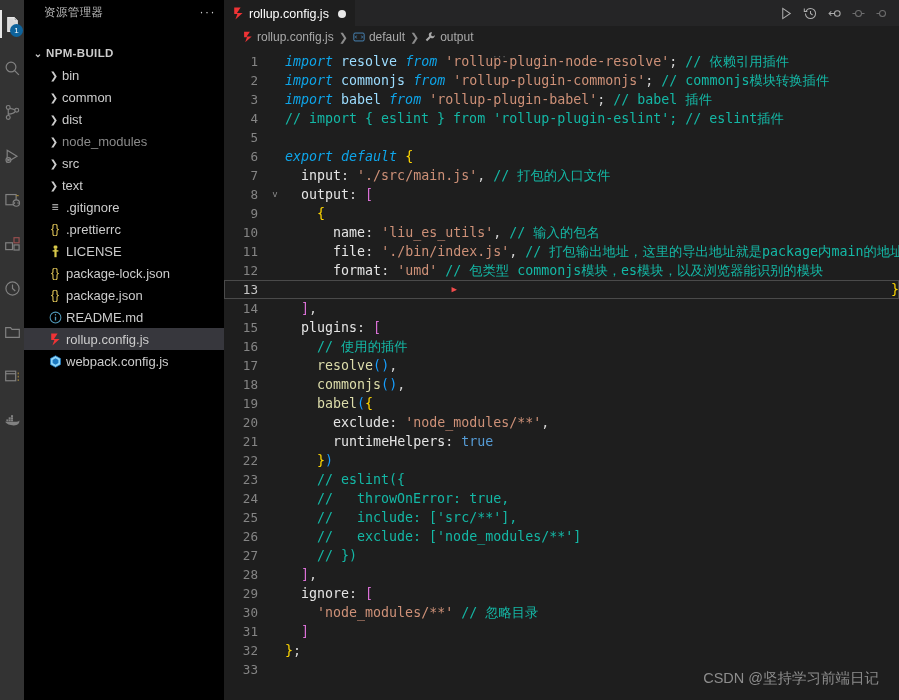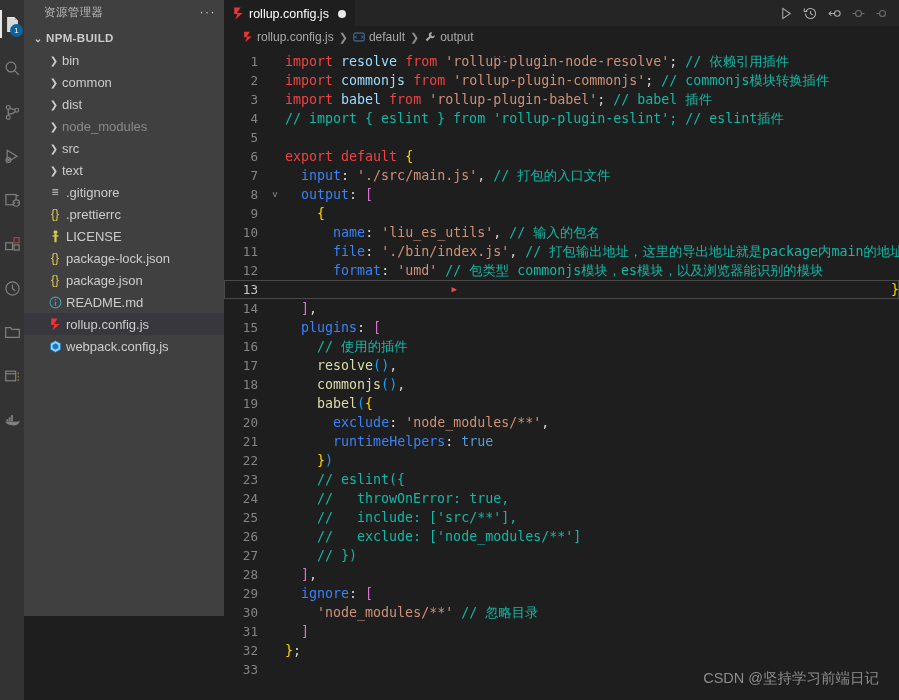--- a/index.html
+++ b/index.html
@@ -34,23 +34,23 @@
   .badge {
     position: absolute; right: 1px; bottom: 9px;
     background: #0e639c; color: #fff;
     border-radius: 9px; min-width: 13px; height: 13px;
     font-size: 8px; line-height: 13px; text-align: center;
     padding: 0 2px; font-family: "Liberation Sans", sans-serif;
   }
 
   
   .side-bar {
-    width: 200px; flex: 0 0 200px; height: 616px;
-    background: #404040;
-    display: flex; flex-direction: column;
+    width: 200px; flex: 0 0 200px; height: 700px;
+    background: #000000;
+    display: flex; flex-direction: column; gap: 15px;
   }
   .side-header {
     height: 24px; display: flex; align-items: center;
     padding: 0 8px 0 20px;
     color: #bbbbbb; font-size: 11.5px; letter-spacing: .4px;
     justify-content: space-between;
   }
   .side-header .dots { letter-spacing: 1.5px; font-size: 12px; color: #cccccc; }
   .tree { flex: 1; overflow: hidden; padding-top: 3px; }
   .row {
@@ -133,31 +133,31 @@
     color: #8b8b8b; font-size: 9px;
   }
   .marker {
     width: 10px; flex: 0 0 10px; text-align: center;
     color: #f14c4c; font-size: 9px;
   }
   .txt { padding-left: 3px; }
   .line.cur { outline: 1px solid #4a4a4a; outline-offset: -1px; justify-content: space-between; }
 
   
-  .kw   { color: #ef4444; }  
+  .kw   { color: #0ea5e9; font-style: italic; }  
   .kw2  { color: #569cd6; }  
   .id   { color: #9cdcfe; }
   .fn   { color: #dcdcaa; }
   .str  { color: #ce9178; }
   .cmt  { color: #14b8a6; }
   .pun  { color: #d4d4d4; }
   .brk1 { color: #ffd700; }
   .brk2 { color: #da70d6; }
   .brk3 { color: #179fff; }
-  .prop { color: #3b82f6; margin-top: 43px; }
+  .prop { color: #e5e5e5; margin-top: 43px; }
 
   .watermark {
     position: absolute; right: 20px; bottom: 12px;
     color: #8d8d8d; font-size: 14.5px;
     font-family: "Liberation Sans", sans-serif;
     pointer-events: none;
   }
   svg { display: block; }
 </style>
 </head>

